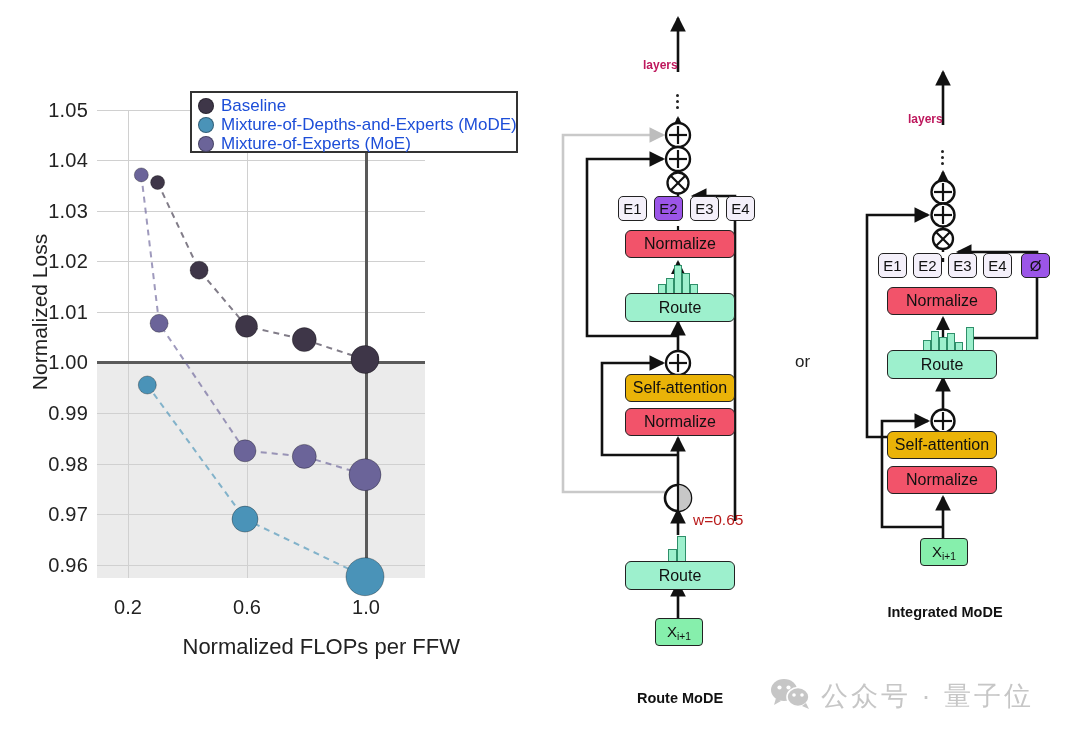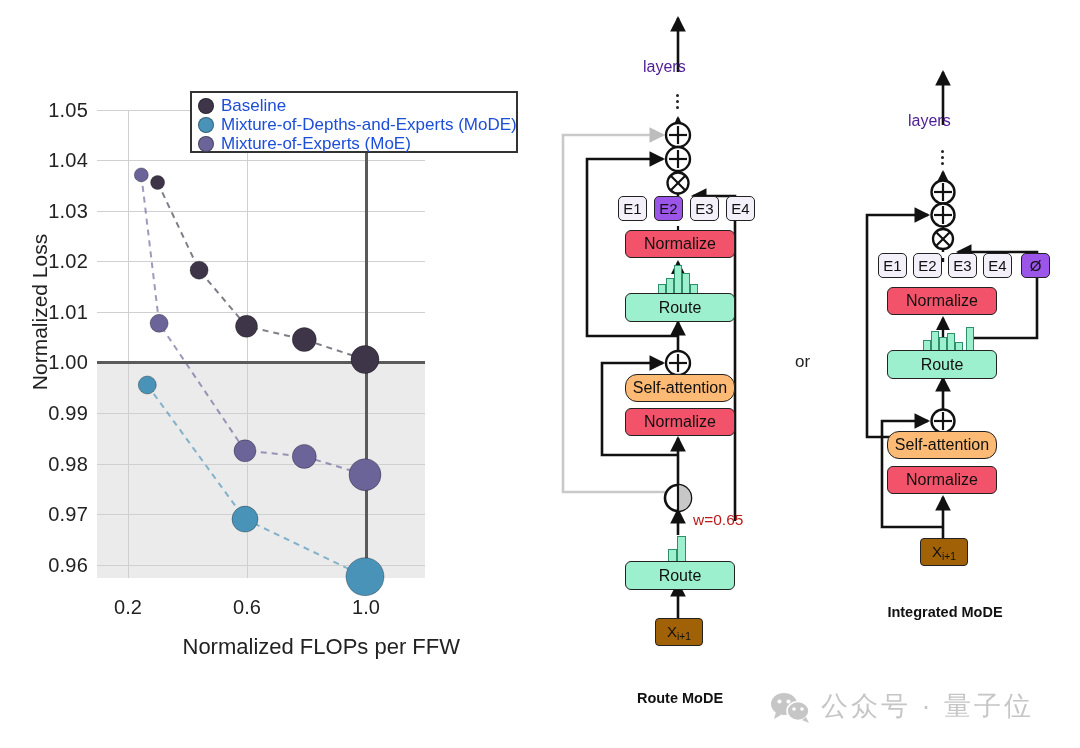--- a/index.html
+++ b/index.html
@@ -56,41 +56,41 @@
 
   
   .diagram{font-family:"Liberation Sans", sans-serif;}
   .node{
     position:absolute;box-sizing:border-box;
     border:1.6px solid #222;border-radius:6px;
     display:flex;align-items:center;justify-content:center;
     font-size:16px;color:#111;
   }
   .node.norm{background:#f2536a;}
-  .node.attn{background:#fdba74;border-radius:12px;}
+  .node.attn{background:#eab308;}
   .node.route{background:#9df0cd;}
   .node.expert{background:#f4f0fa;font-size:15px;border-radius:5px;}
   .node.expert.active{background:#9b55e8;}
-  .node.input{background:#a16207;font-size:15px;border-radius:4px;}
+  .node.input{background:#86efac;font-size:15px;border-radius:4px;}
   .caption{
     position:absolute;font-size:14.5px;font-weight:bold;color:#111;
     text-align:center;
   }
-  .layers-label{position:absolute;font-size:16px;color:#4c1d95;}
+  .layers-label{position:absolute;font-size:12px;color:#be185d;font-weight:bold;}
   .or-label{position:absolute;font-size:17px;color:#222;}
   .wlabel{position:absolute;font-size:15.5px;color:#b91c1c;}
   .dots{position:absolute;display:flex;flex-direction:column;align-items:center;gap:3px;}
   .dots span{width:3px;height:3px;background:#222;border-radius:50%;display:block;}
   .hbar{position:absolute;background:#9df0cd;border:1.2px solid #2f8f6a;box-sizing:border-box;}
   .sub{font-size:.68em;vertical-align:-.25em;}
 
   
   #watermark{
     left:770px;top:678px;width:300px;height:46px;
-    display:flex;align-items:flex-end;gap:9px;
+    display:flex;align-items:flex-start;gap:9px;
     opacity:1;color:#c6c6c6;
   }
   #wm-text{font-size:27px;color:#c6c6c6;letter-spacing:3px;white-space:nowrap;}
 </style>
 </head>
 <body>
 
 <div class="abs" id="chart-panel">
 
   <div class="abs" id="shaded-region"></div>

